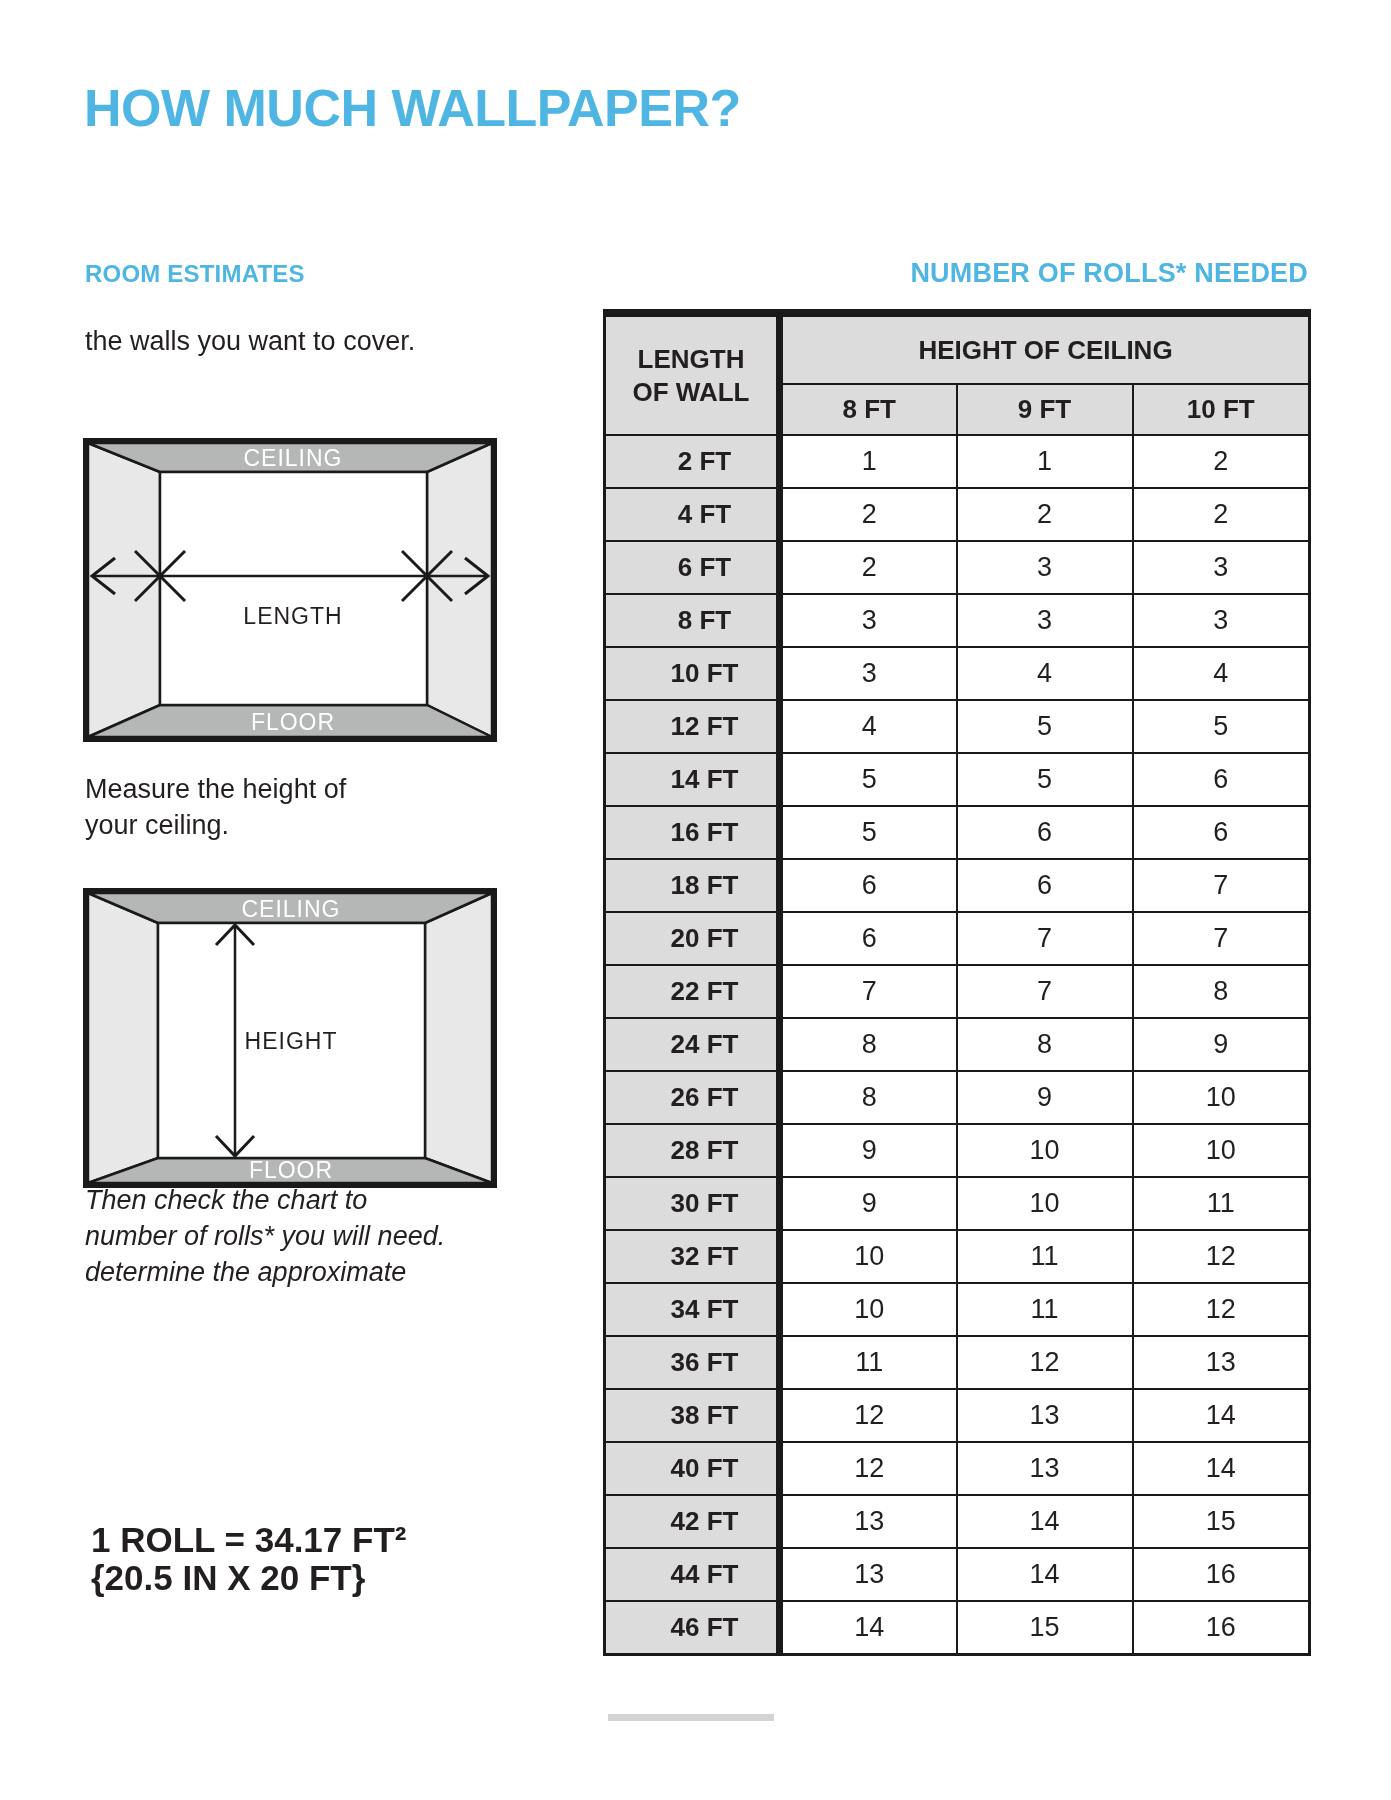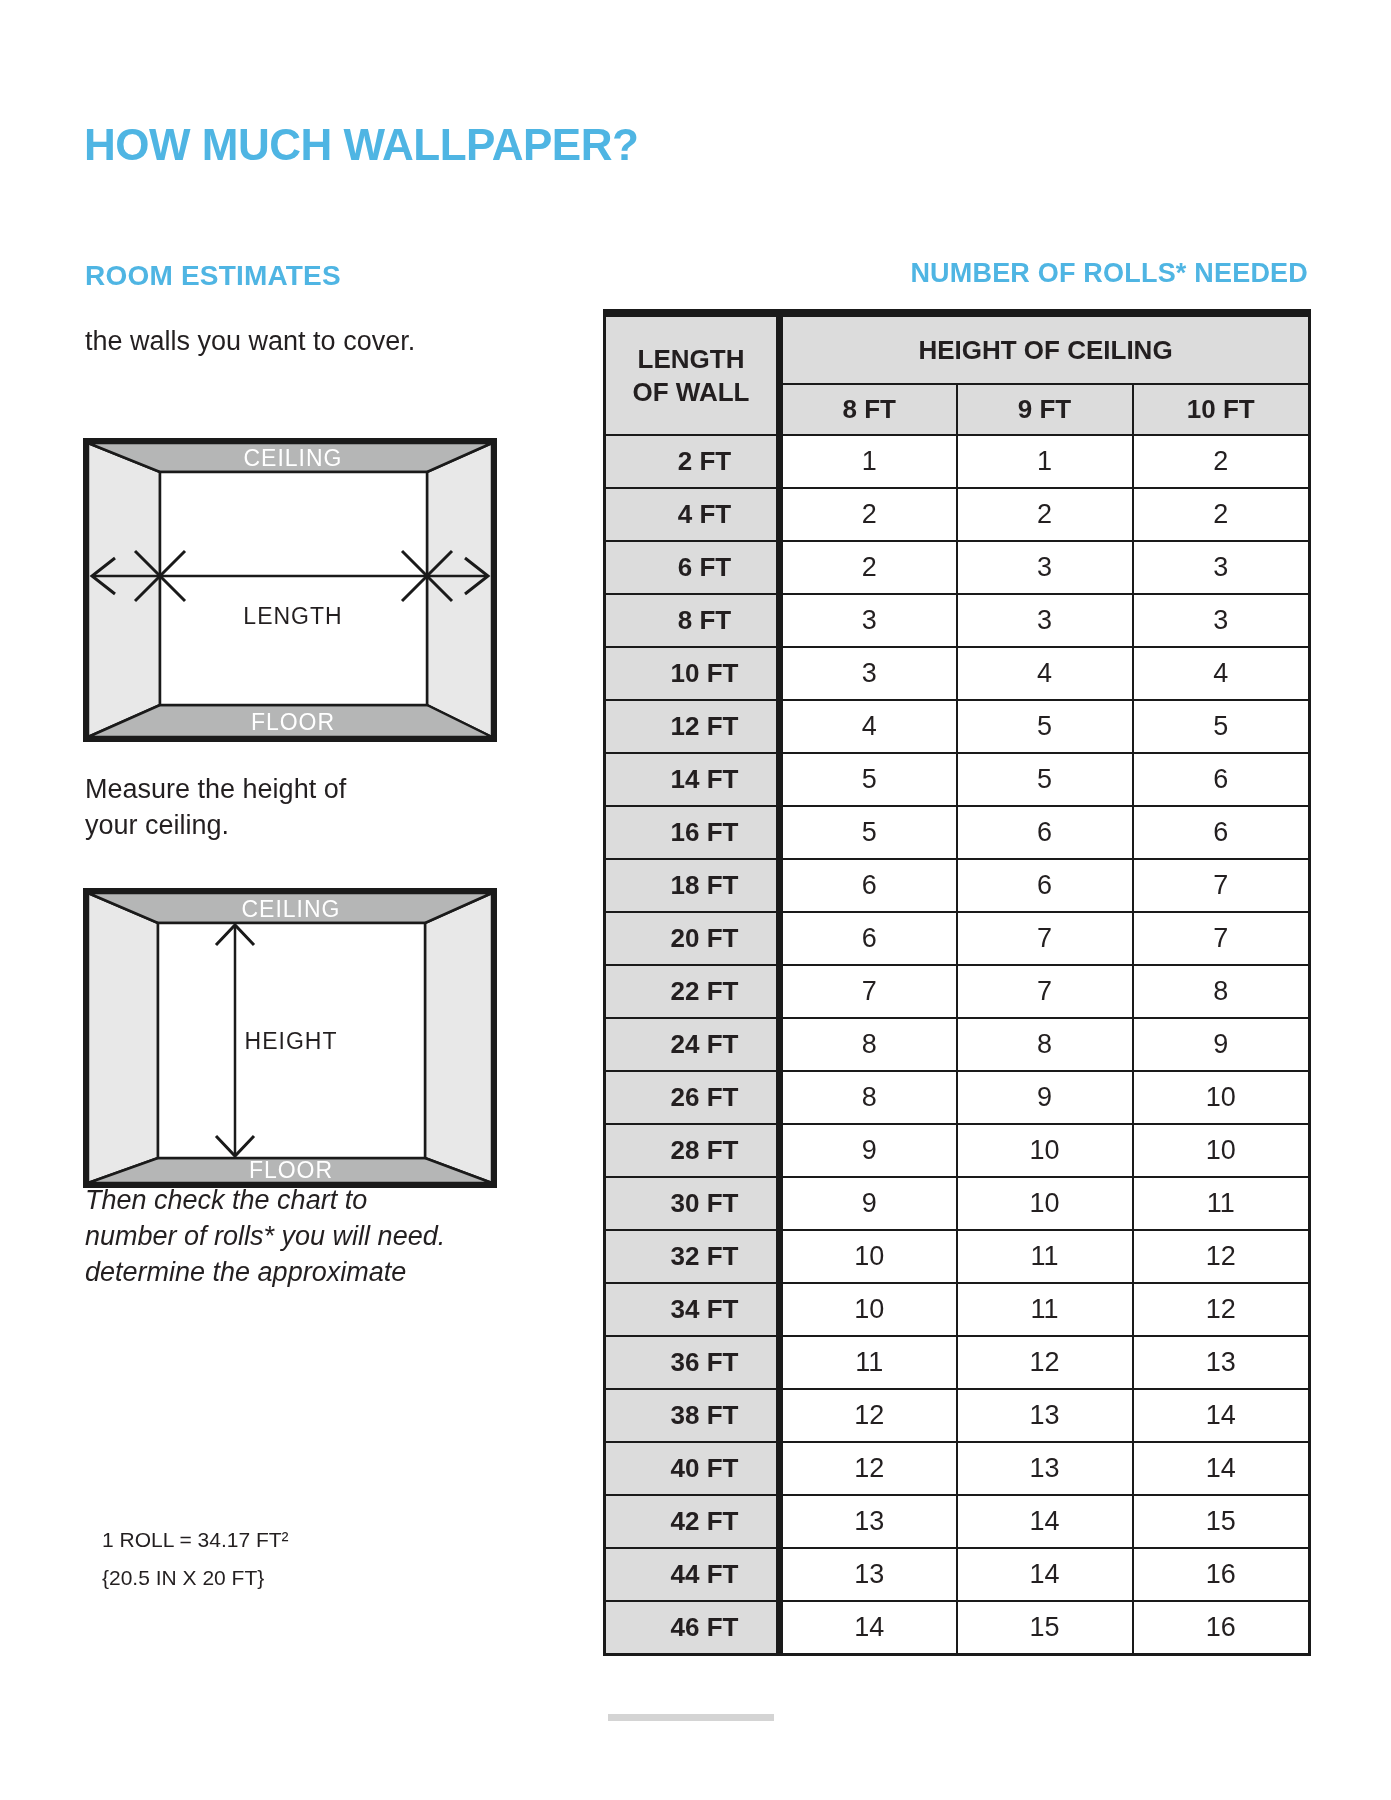--- a/index.html
+++ b/index.html
@@ -7,39 +7,39 @@
     --text-black:#231F20;
     --table-header-gray:#DCDCDC;
     --diagram-dark-gray:#B5B6B6;
     --diagram-light-gray:#E8E8E8;
     --line-black:#1A1A1A;
   }
   *{margin:0;padding:0;box-sizing:border-box;}
   body{background:#ffffff;font-family:"Liberation Sans","DejaVu Sans",sans-serif;}
   .page{position:relative;width:1391px;height:1800px;background:#ffffff;overflow:hidden;}
 
-  .page-title{position:absolute;left:84px;top:78px;font-size:44px;font-weight:bold;color:var(--accent-blue);letter-spacing:-0.5px;white-space:nowrap;margin-top:42px;}
-
-  .section-heading{position:absolute;left:85px;top:260px;font-size:28px;font-weight:bold;color:var(--accent-blue);letter-spacing:0.2px;}
+  .page-title{position:absolute;left:84px;top:78px;font-size:52px;font-weight:bold;color:var(--accent-blue);letter-spacing:-0.5px;white-space:nowrap;}
+
+  .section-heading{position:absolute;left:85px;top:260px;font-size:24px;font-weight:bold;color:var(--accent-blue);letter-spacing:0.2px;}
 
   .para{position:absolute;left:85px;font-size:27px;line-height:36px;color:var(--text-black);}
   .para-1{top:323px;}
   .para-2{top:771px;}
   .para-3{top:1182px;font-style:italic;}
 
   .diagram{position:absolute;left:83px;width:414px;text-align:right;}
   .diagram-1{top:438px;height:304px;}
   .diagram-2{top:888px;height:300px;}
   .diagram svg{display:block;width:100%;height:100%;}
   .diagram text{font-family:"Liberation Sans","DejaVu Sans",sans-serif;}
 
   .footnote{position:absolute;left:85px;top:1424px;font-size:27px;font-weight:bold;line-height:37px;color:var(--text-black);}
   .footnote .indent{padding-left:24px;}
 
-  .roll-info{position:absolute;left:102px;top:1521px;font-size:21px;font-weight:normal;line-height:38px;color:var(--text-black);}
+  .roll-info{position:absolute;left:91px;top:1521px;font-size:35px;font-weight:bold;line-height:38px;color:var(--text-black);}
 
   .table-heading{position:absolute;left:603px;top:258px;width:705px;text-align:right;font-size:27px;font-weight:bold;color:var(--accent-blue);letter-spacing:0.2px;}
 
   table.rolls{position:absolute;left:603px;top:309px;width:705px;border-collapse:collapse;table-layout:fixed;
     border-top:8px solid var(--line-black);
     border-bottom:3px solid var(--line-black);
     border-left:3px solid var(--line-black);
     border-right:3px solid var(--line-black);}
   table.rolls th, table.rolls td{border:2px solid var(--line-black);text-align:center;vertical-align:middle;padding:0;}
   table.rolls th{background:var(--table-header-gray);color:var(--text-black);font-weight:bold;font-size:26px;}

